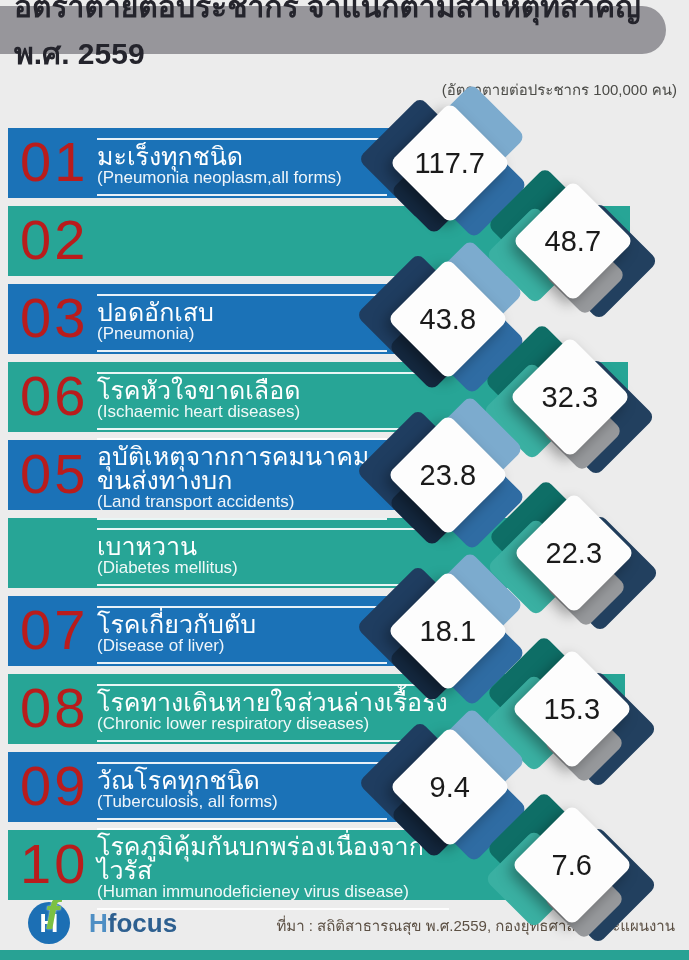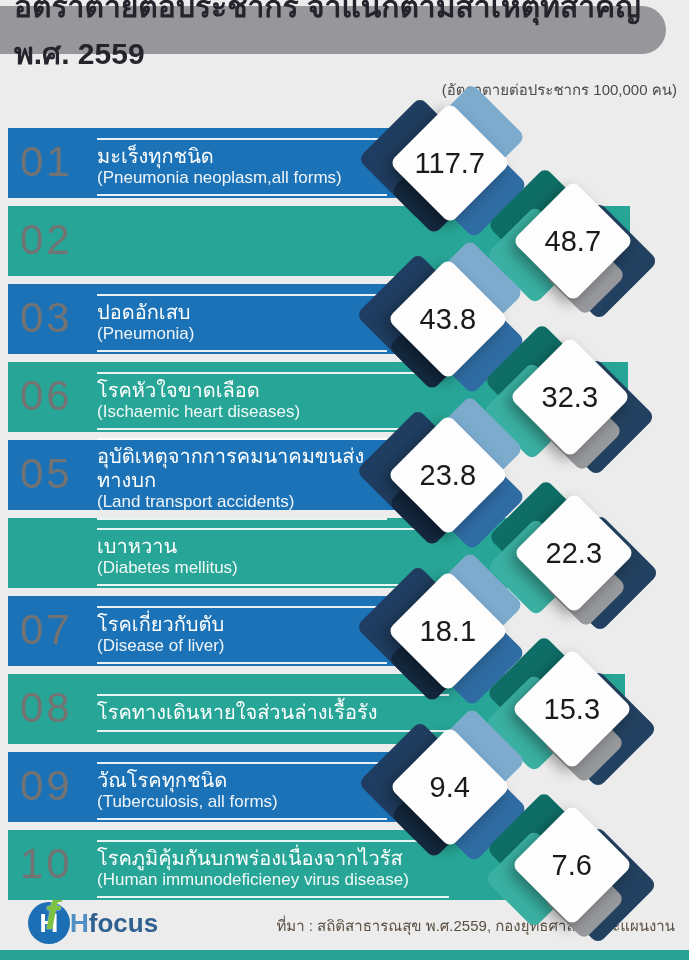--- a/index.html
+++ b/index.html
@@ -11,28 +11,28 @@
     border-radius:0 29px 29px 0;display:flex;align-items:center;}
   .title-capsule h1{margin:0 0 0 14px;font-size:30px;font-weight:700;color:#24242c;letter-spacing:0;}
   .subtitle{position:absolute;right:12px;top:78px;font-size:15px;color:#4b4b47;}
 
   
   .rows{position:absolute;left:0;top:128px;width:689px;}
   .row{position:relative;height:78px;}
   .bar{position:absolute;left:8px;top:0;height:70px;z-index:1;}
   .row.blue .bar{background:#1b72b7;}
   .row.teal .bar{background:#27a596;}
-  .rank{position:absolute;left:20px;top:-1px;z-index:2;font-size:42px;line-height:70px;
-    font-weight:300;color:#737373;letter-spacing:3px;}
+  .rank{position:absolute;left:20px;top:-1px;z-index:2;font-size:56px;line-height:70px;
+    font-weight:300;color:#b91c1c;letter-spacing:3px;}
   .labels{position:absolute;left:97px;top:50%;transform:translateY(-50%);z-index:2;
     border-top:2px solid rgba(255,255,255,.9);border-bottom:2px solid rgba(255,255,255,.9);
     padding:4px 0 6px 0;color:#fff;}
   .row.blue .labels{width:290px;}
   .row.teal .labels{width:352px;}
-  .labels .thai{font-size:20px;line-height:24px;}
+  .labels .thai{font-size:25px;line-height:24px;}
   .labels .eng{font-size:17px;line-height:20px;color:rgba(255,255,255,.93);}
 
   
   .cluster{position:absolute;top:35px;z-index:10;width:0;height:0;}
   .dmd{position:absolute;left:0;top:0;border-radius:8px;
     transform:translate(calc(-50% + var(--dx,0px)),calc(-50% + var(--dy,0px))) rotate(45deg);}
   .row.blue .d1{width:88px;height:88px;background:#1f3d60;--dx:-30px;--dy:-4px;}
   .row.blue .d2{width:76px;height:76px;background:#7cabce;--dx:22px;--dy:-26px;}
   .row.blue .d3{width:76px;height:76px;background:#2f6ca3;--dx:24px;--dy:22px;}
   .row.blue .d4{width:62px;height:62px;background:#14283f;--dx:-16px;--dy:28px;}
@@ -45,21 +45,21 @@
   .dmd.white .val{transform:rotate(-45deg);font-size:29px;color:#1a1a1a;font-weight:400;letter-spacing:0;}
 
   
   .footer{position:absolute;left:0;bottom:10px;width:689px;height:52px;}
   .logo{position:absolute;left:28px;bottom:6px;display:flex;align-items:center;}
   .logo-mark{position:relative;width:42px;height:42px;}
   .logo-circle{position:absolute;left:0;top:0;width:42px;height:42px;border-radius:50%;background:#1c6fb4;
     color:#fff;font-weight:700;font-size:26px;display:flex;align-items:center;justify-content:center;}
   .logo-f{position:absolute;left:17px;top:-8px;font-size:42px;line-height:42px;font-weight:700;
     font-style:italic;color:#7cc142;text-shadow:0 0 2px rgba(255,255,255,.8);}
-  .logo-word{margin-left:0;font-size:26px;font-weight:600;}
+  .logo-word{margin-left:19px;font-size:26px;font-weight:600;}
   .logo-word .lh{color:#4f8fc4;}
   .logo-word .lrest{color:#2e6090;}
   .source{position:absolute;right:14px;bottom:12px;font-size:15px;color:#5c5044;}
   .bottom-strip{position:absolute;left:0;bottom:0;width:689px;height:10px;background:#28a294;}
 </style>
 </head>
 <body>
 
 <div class="page">
 
@@ -188,20 +188,21 @@
           <span class="val">18.1</span>
         </div>
       </div>
     </section>
 
     <section class="row teal">
       <div class="bar" style="width: 617px;"></div>
       <div class="rank">08</div>
       <div class="labels">
         <div class="thai">โรคทางเดินหายใจส่วนล่างเรื้อรัง</div>
+        <div class="eng">(Chronic lower respiratory diseases)</div>
       </div>
       <div class="cluster" style="left: 572px;">
         <i class="dmd d1"></i>
         <i class="dmd d2"></i>
         <i class="dmd d3"></i>
         <i class="dmd d4"></i>
         <div class="dmd white">
           <span class="val">15.3</span>
         </div>
       </div>

